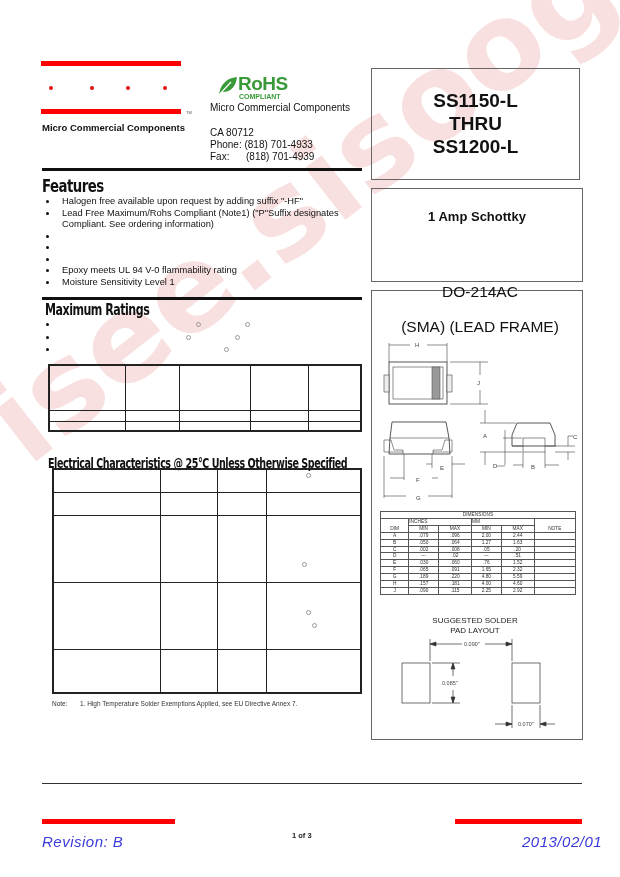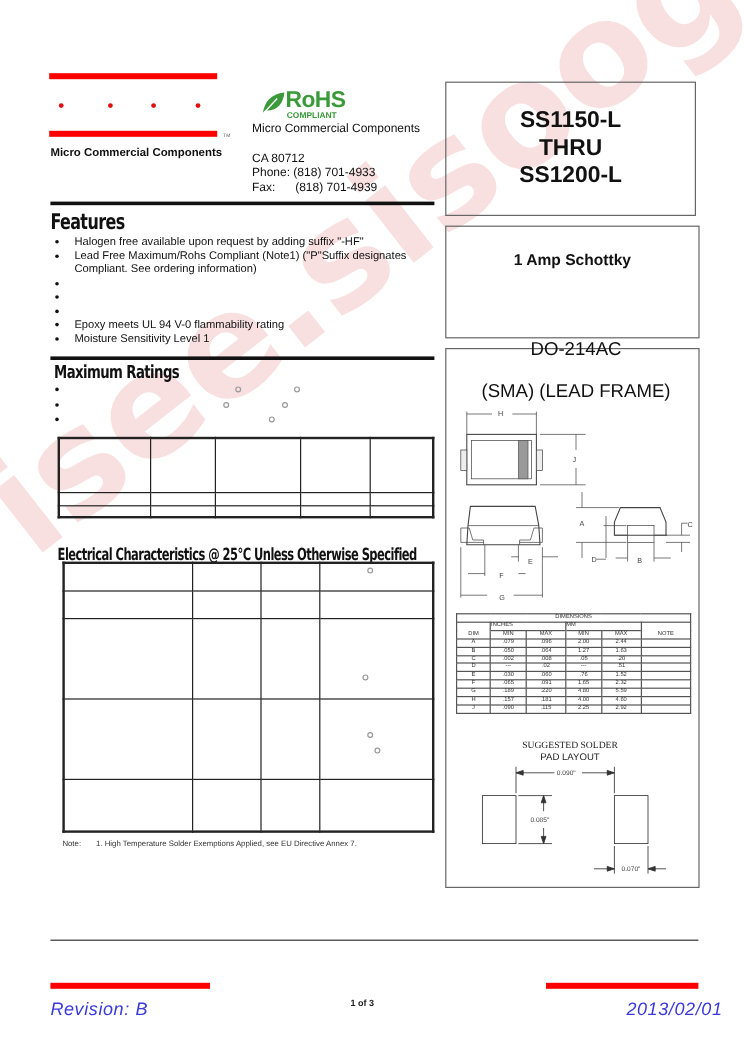--- a/index.html
+++ b/index.html
@@ -342,21 +342,21 @@
         <td>J</td>
         <td>.090</td>
         <td>.115</td>
         <td>2.25</td>
         <td>2.92</td>
         <td></td>
       </tr>
 </tbody>
   </table>
 
-<div class="solder-title" style="left:400px;top:616px;width:150px;font-family:Liberation Serif, serif;">SUGGESTED SOLDER</div>
+<div class="solder-title" style="left:400px;top:616px;width:150px;">SUGGESTED SOLDER</div>
 <div class="solder-title" style="left:400px;top:626px;width:150px;">PAD LAYOUT</div>
 
 <svg class="abs" style="left:375px;top:636px;" width="210" height="100" viewBox="0 0 210 100">
   <g stroke="#333" stroke-width="0.7" fill="none">
     <rect x="27" y="27" width="28" height="40"></rect>
     <rect x="137" y="27" width="28" height="40"></rect>
     <line x1="55" y1="3" x2="55" y2="25"></line>
     <line x1="137" y1="3" x2="137" y2="25"></line>
     <line x1="55" y1="8" x2="87" y2="8"></line>
     <line x1="110" y1="8" x2="137" y2="8"></line>

